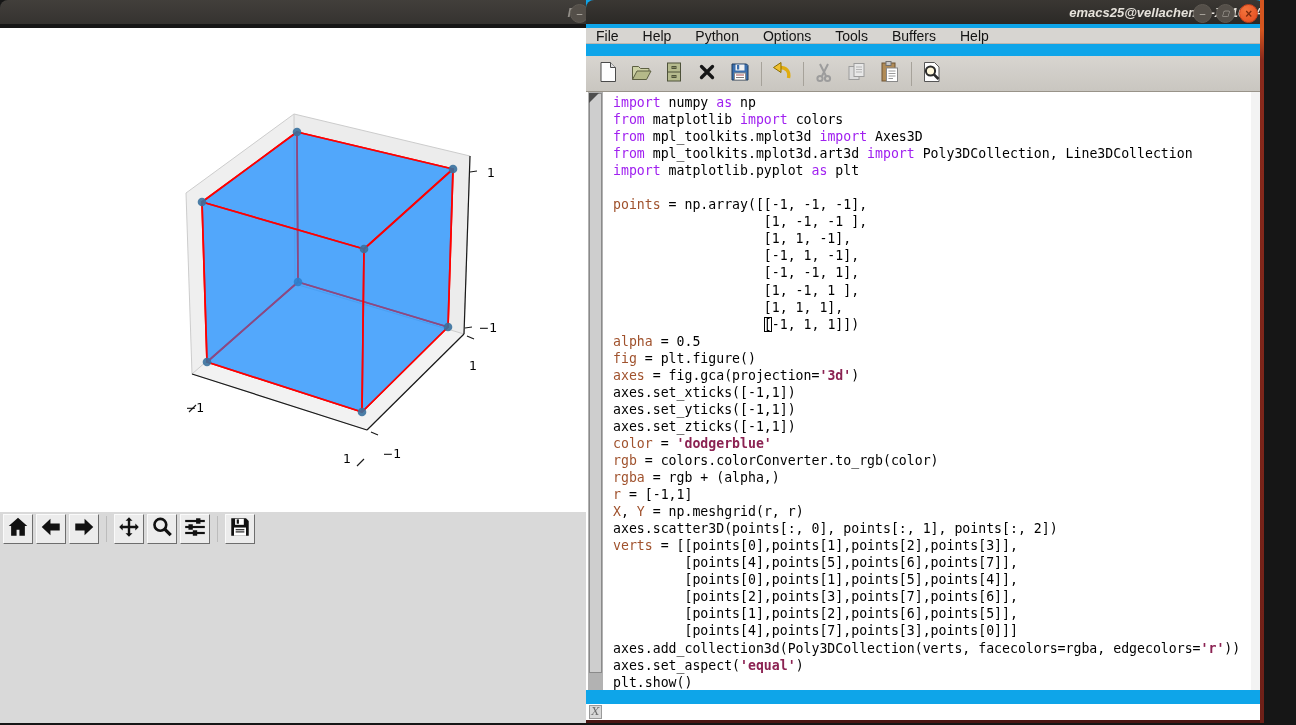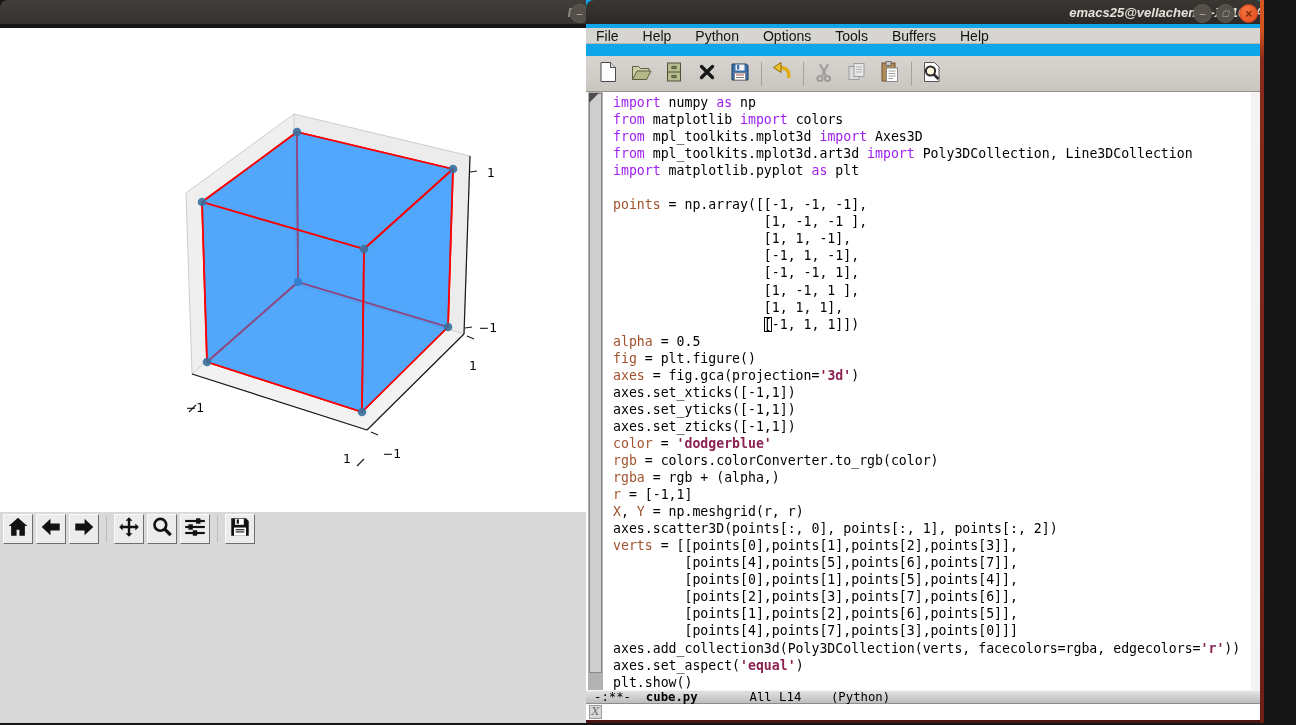--- a/index.html
+++ b/index.html
@@ -303,21 +303,20 @@
   <div id="emacs-text">
     <div id="scrollbar">
       <div id="scroll-slider"></div>
       <div id="bb-top"></div>
 
     </div>
     <pre id="code"><div class="line"><span class="sk">import</span><span> numpy </span><span class="sk">as</span><span> np</span></div><div class="line"><span class="sk">from</span><span> matplotlib </span><span class="sk">import</span><span> colors</span></div><div class="line"><span class="sk">from</span><span> mpl_toolkits.mplot3d </span><span class="sk">import</span><span> Axes3D</span></div><div class="line"><span class="sk">from</span><span> mpl_toolkits.mplot3d.art3d </span><span class="sk">import</span><span> Poly3DCollection, Line3DCollection</span></div><div class="line"><span class="sk">import</span><span> matplotlib.pyplot </span><span class="sk">as</span><span> plt</span></div><div class="line"></div><div class="line"><span class="sv">points</span><span> = np.array([[-1, -1, -1],</span></div><div class="line"><span>                   [1, -1, -1 ],</span></div><div class="line"><span>                   [1, 1, -1],</span></div><div class="line"><span>                   [-1, 1, -1],</span></div><div class="line"><span>                   [-1, -1, 1],</span></div><div class="line"><span>                   [1, -1, 1 ],</span></div><div class="line"><span>                   [1, 1, 1],</span></div><div class="line"><span>                   </span><span class="scur">[</span><span>-1, 1, 1]])</span></div><div class="line"><span class="sv">alpha</span><span> = 0.5</span></div><div class="line"><span class="sv">fig</span><span> = plt.figure()</span></div><div class="line"><span class="sv">axes</span><span> = fig.gca(projection=</span><span class="ss">'3d'</span><span>)</span></div><div class="line"><span>axes.set_xticks([-1,1])</span></div><div class="line"><span>axes.set_yticks([-1,1])</span></div><div class="line"><span>axes.set_zticks([-1,1])</span></div><div class="line"><span class="sv">color</span><span> = </span><span class="ss">'dodgerblue'</span></div><div class="line"><span class="sv">rgb</span><span> = colors.colorConverter.to_rgb(color)</span></div><div class="line"><span class="sv">rgba</span><span> = rgb + (alpha,)</span></div><div class="line"><span class="sv">r</span><span> = [-1,1]</span></div><div class="line"><span class="sv">X</span><span>, </span><span class="sv">Y</span><span> = np.meshgrid(r, r)</span></div><div class="line"><span>axes.scatter3D(points[:, 0], points[:, 1], points[:, 2])</span></div><div class="line"><span class="sv">verts</span><span> = [[points[0],points[1],points[2],points[3]],</span></div><div class="line"><span>         [points[4],points[5],points[6],points[7]],</span></div><div class="line"><span>         [points[0],points[1],points[5],points[4]],</span></div><div class="line"><span>         [points[2],points[3],points[7],points[6]],</span></div><div class="line"><span>         [points[1],points[2],points[6],points[5]],</span></div><div class="line"><span>         [points[4],points[7],points[3],points[0]]]</span></div><div class="line"><span>axes.add_collection3d(Poly3DCollection(verts, facecolors=rgba, edgecolors=</span><span class="ss">'r'</span><span>))</span></div><div class="line"><span>axes.set_aspect(</span><span class="ss">'equal'</span><span>)</span></div><div class="line"><span>plt.show()</span></div></pre>
   </div>
   <div id="right-fringe"></div>
 
-  <div id="modeline"><span>-:**-  </span><b>cube.py</b><span>       All L14    (Python)</span></div>
 
   <div id="minibuffer">
     <div id="mini-icon">X</div>
     <span></span>
   </div>
   <div id="emacs-bottom-border"></div>
   <div id="emacs-right-border"></div>
 </div>
 
 </body></html>

